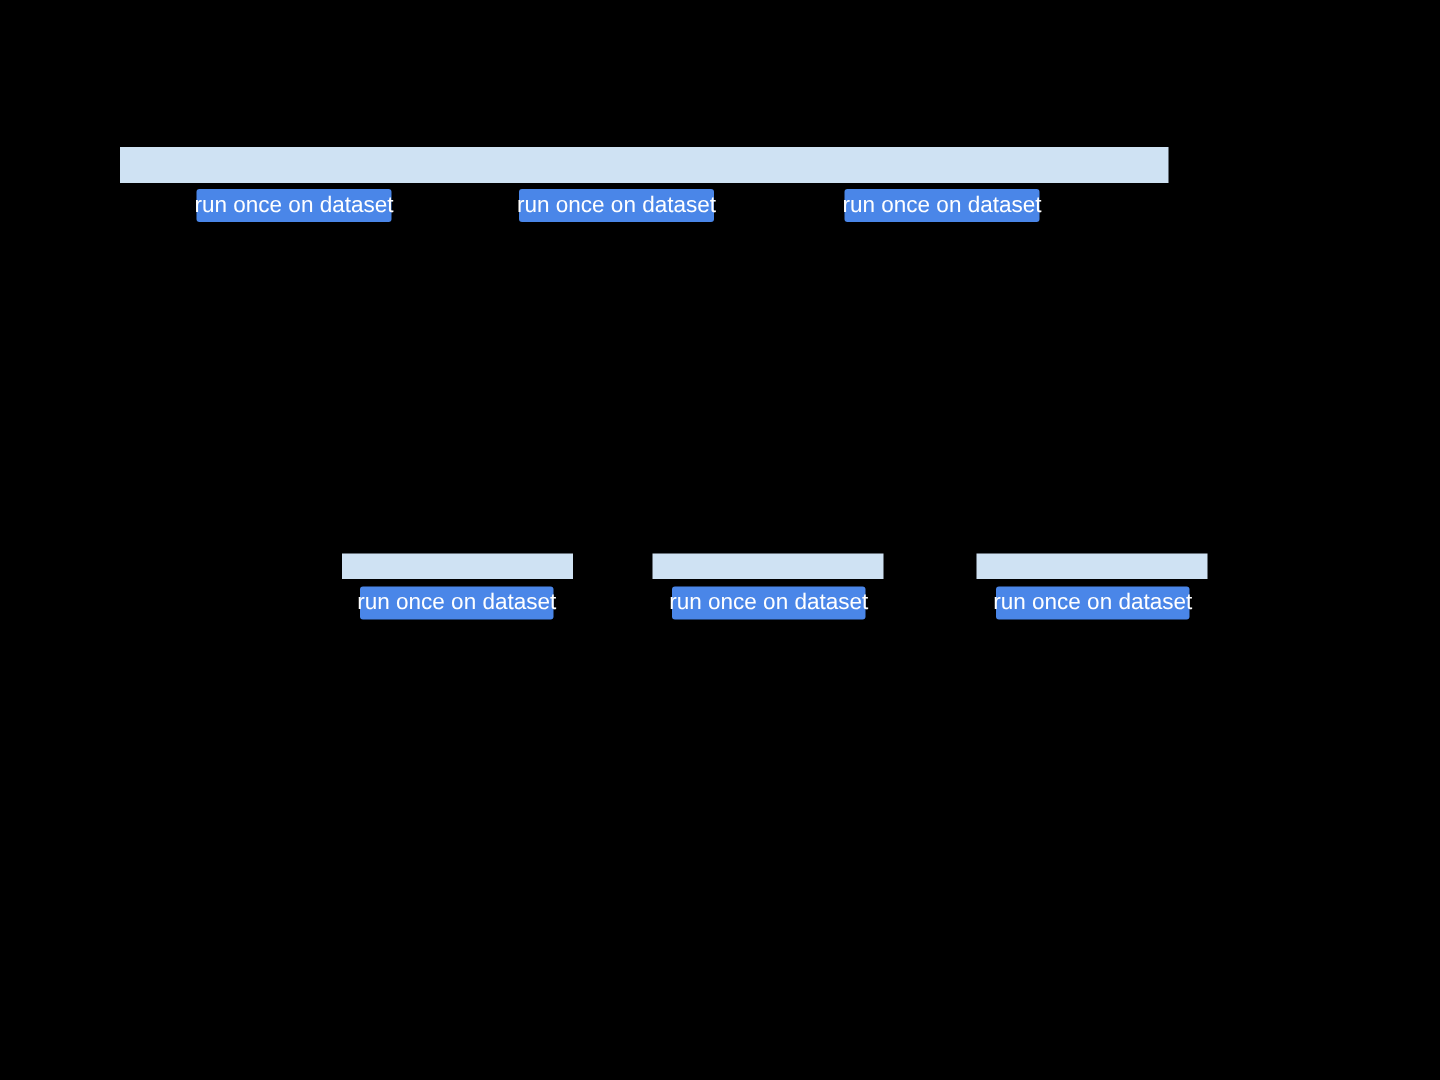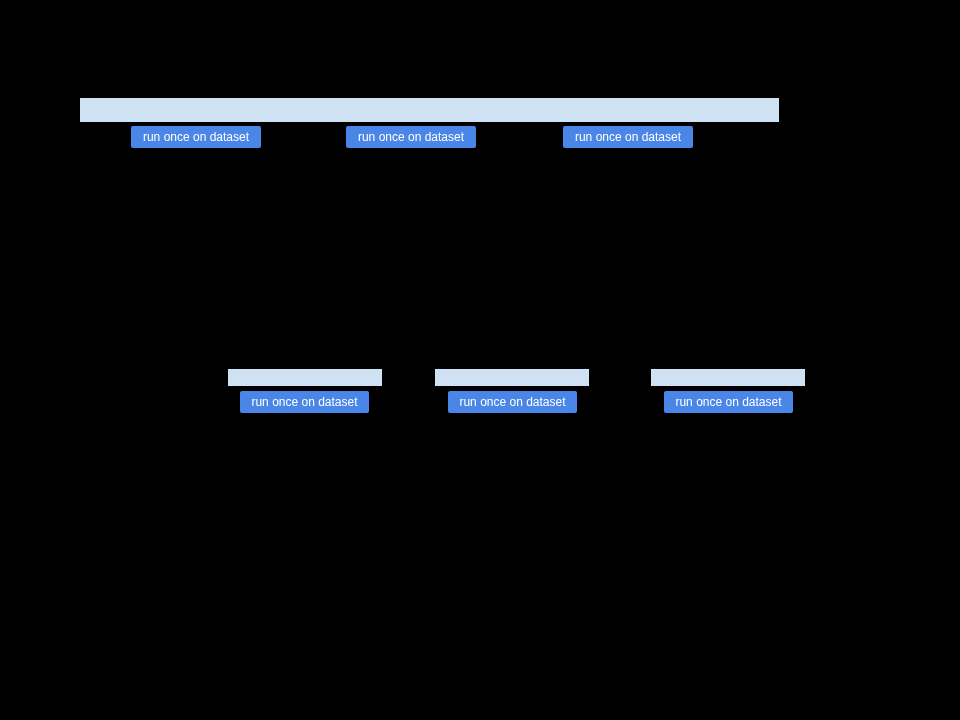--- a/index.html
+++ b/index.html
@@ -33,21 +33,21 @@
   .bar.mid-bar-1 { left: 228px; }
   .bar.mid-bar-2 { left: 435px; }
   .bar.mid-bar-3 { left: 651px; }
 
   .run-btn {
     position: absolute;
     height: 22px;
     background: var(--button_fill, #4a86e8);
     color: var(--button_text, #ffffff);
     font-family: "Liberation Sans", sans-serif;
-    font-size: 12px;
+    font-size: 15px;
     line-height: 22px;
     text-align: center;
     border: none;
     border-radius: 2px;
     padding: 0;
     display: flex;
     align-items: center;
     justify-content: center;
     cursor: pointer;
     white-space: nowrap;

